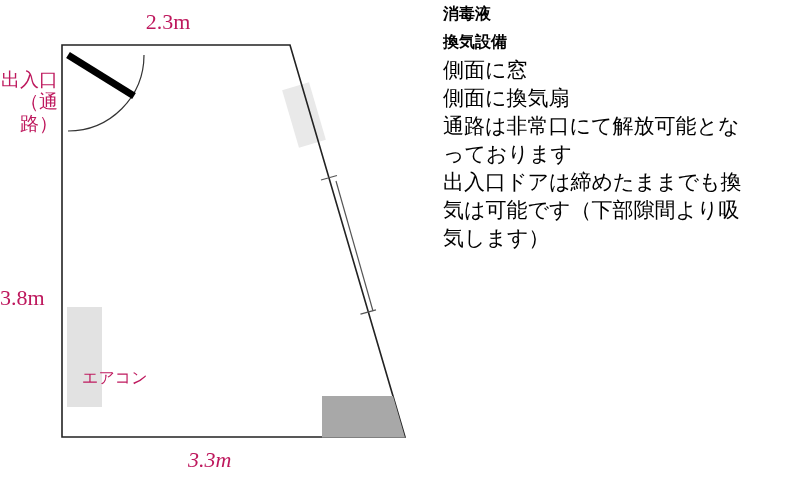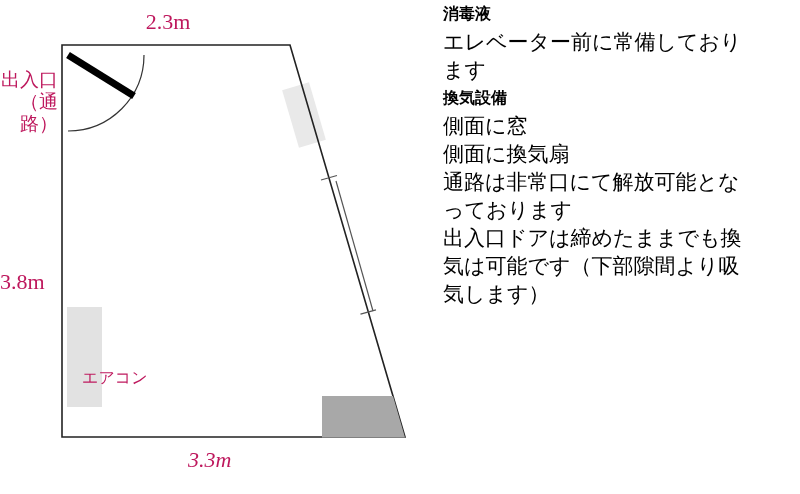--- a/index.html
+++ b/index.html
@@ -14,21 +14,21 @@
   
   #plan { position:absolute; left:0; top:0; width:430px; height:494px; }
   #plan svg { position:absolute; left:0; top:0; }
   .plan-label {
     position:absolute;
     white-space:pre-line;
     color:#be185d;
   }
   .dim { font-size:22px; }
   #dim-top    { left:138px; top:9px;  width:60px; text-align:center; }
-  #dim-left   { left:0px;   top:269px; }
+  #dim-left   { left:0px;   top:285px; }
   #dim-bottom { left:188px; top:447px;font-style:italic; }
   #entrance-label {
     left:-16px; top:69px; width:74px;
     font-size:19px; line-height:22px; text-align:right;
   }
   #aircon-label { left:82px; top:368px; font-size:16px; }
   
   #info {
     position:absolute; left:443px; top:0; width:356px;
     font-size:21px; line-height:28px;
@@ -82,22 +82,20 @@
     <div class="plan-label" id="entrance-label">出入口
 （通路）</div>
 
     <div class="plan-label" id="aircon-label">エアコン</div>
   </div>
 
   <div id="info">
 
     <h2 id="sec1-title">消毒液</h2>
 
-    <p id="sec1-p1">エレベーター前に常備しており
-ます</p>
 
     <h2 id="sec2-title">換気設備</h2>
 
     <p id="sec2-p1">側面に窓
 側面に換気扇</p>
 
 
     <p id="sec2-p3">通路は非常口にて解放可能とな
 っております
 出入口ドアは締めたままでも換

